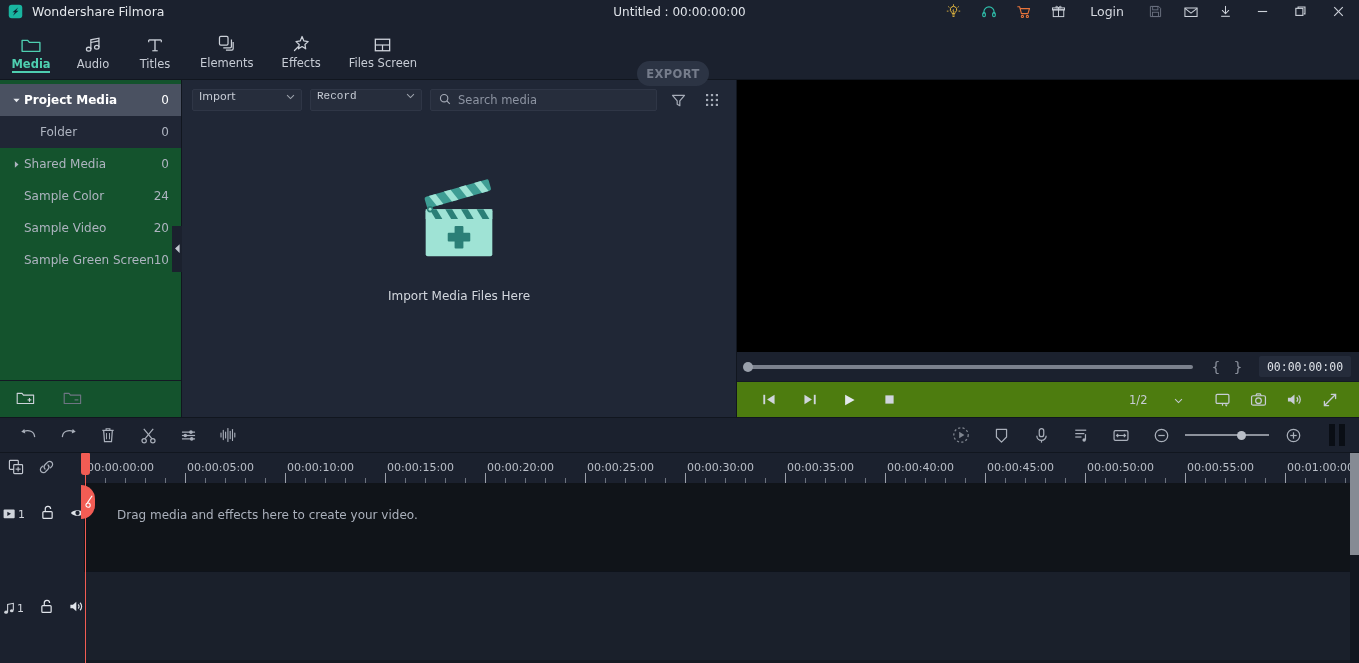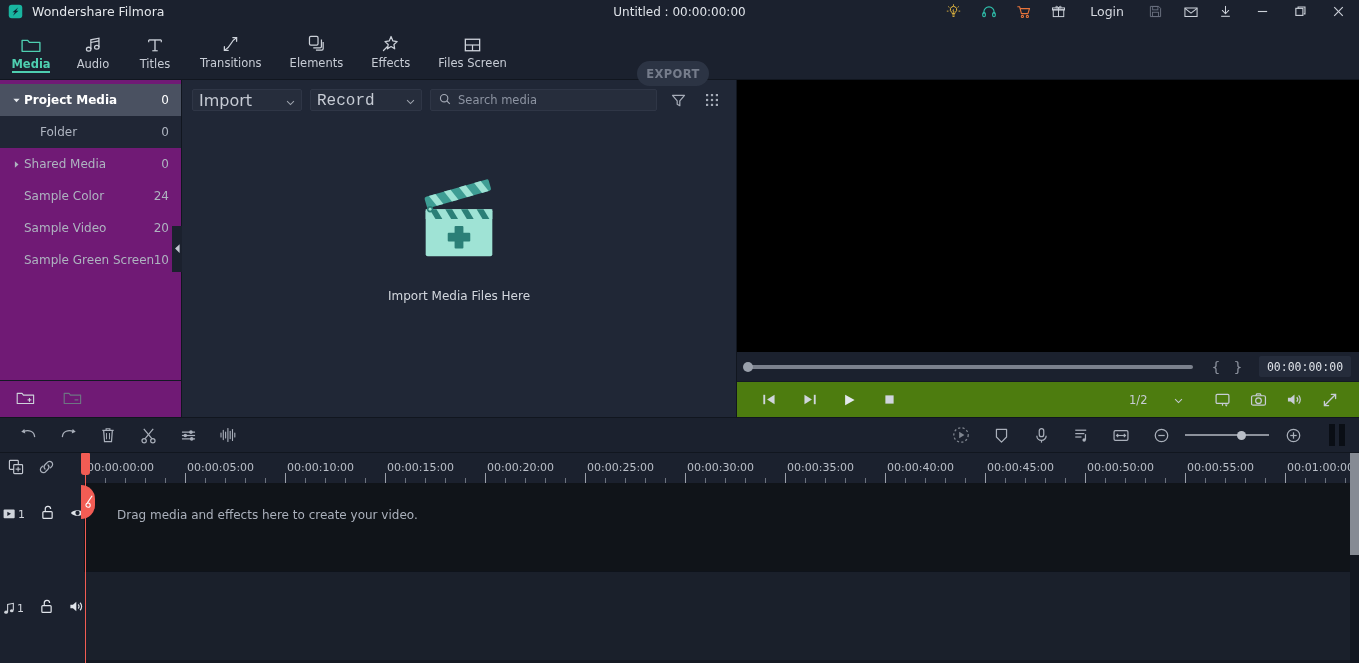--- a/index.html
+++ b/index.html
@@ -55,21 +55,21 @@
     width:72px; height:25px; border-radius:13px; background:#2c3444;
     display:flex; align-items:center; justify-content:center;
     font-size:11.5px; font-weight:bold; color:#757c8b; letter-spacing:0.4px; cursor:default;
   }
 
   
   .middle { flex:0 0 337px; display:flex; height:337px; }
 
   
   .sidebar {
-    width:182px; background:#701a75; display:flex; flex-direction:column;
+    width:182px; background:#14532d; display:flex; flex-direction:column;
     flex:0 0 182px; border-right:1px solid #11161f; position:relative;
   }
   .side-list { flex:1; padding-top:4px; }
   .side-row {
     height:32px; display:flex; align-items:center; padding:0 12px 0 8px;
     font-size:12px; color:#aeb4c0; cursor:default; position:relative;
   }
   .side-row .arrow { width:16px; display:flex; align-items:center; justify-content:center; }
   .side-row .nm { flex:1; white-space:nowrap; overflow:hidden; }
   .side-row .ct { color:#aeb4c0; font-size:12px; }
@@ -90,21 +90,21 @@
   }
 
   
   .mediapanel {
     width:555px; flex:0 0 555px; background:#202736; display:flex; flex-direction:column;
     border-right:1px solid #11161f;
   }
   .media-toolbar { height:32px; display:flex; align-items:center; padding:0 10px; gap:8px; margin-top:4px; }
   .dropdown {
     height:22px; background:#262d3c; border:1px solid #2f3646; border-radius:2px;
-    display:flex; align-items:flex-end; padding:0 6px; font-size:16px; color:#c6cbd4; cursor:default;
+    display:flex; align-items:flex-start; padding:0 6px; font-size:11px; color:#c6cbd4; cursor:default;
   }
   .dropdown .dlabel { flex:1; }
   .dropdown .caret { margin-left:10px; opacity:.75; }
   .dd-import { width:110px; }
   .dd-record { width:112px;font-family:Liberation Mono, monospace; }
   .searchbox {
     flex:1; height:22px; background:#262d3c; border:1px solid #2f3646; border-radius:2px;
     display:flex; align-items:center; padding:0 8px; gap:7px; max-width:227px;
   }
   .searchbox input {
@@ -309,30 +309,20 @@
           <line x1="3" y1="4.4" x2="17" y2="4.4" stroke="#cdd2da" stroke-width="1.5"></line>
           <line x1="3" y1="4.4" x2="3" y2="7" stroke="#cdd2da" stroke-width="1.3"></line>
           <line x1="17" y1="4.4" x2="17" y2="7" stroke="#cdd2da" stroke-width="1.3"></line>
           <line x1="10" y1="4.4" x2="10" y2="16.4" stroke="#cdd2da" stroke-width="1.5"></line>
           <line x1="7" y1="16.4" x2="13" y2="16.4" stroke="#cdd2da" stroke-width="1.3"></line>
         </svg>
       </span>
       <span class="tlabel">Titles</span>
     </div>
 
-    <div class="tab wide">
-      <span class="ticon">
-        <svg width="19" height="18" viewBox="0 0 20 20">
-          <path d="M12.6 2.8 h4.2 v4.2" fill="none" stroke="#cdd2da" stroke-width="1.4" stroke-linecap="round"></path>
-          <path d="M16.6 3 C9 7.6 11.4 12.6 3.6 17" fill="none" stroke="#cdd2da" stroke-width="1.4" stroke-linecap="round"></path>
-          <path d="M7.4 17.2 H3.2 V13" fill="none" stroke="#cdd2da" stroke-width="1.4" stroke-linecap="round"></path>
-        </svg>
-      </span>
-      <span class="tlabel">Transitions</span>
-    </div>
 
     <div class="tab wide">
       <span class="ticon">
         <svg width="19" height="19" viewBox="0 0 20 20">
           <rect x="2.6" y="2.6" width="9" height="9" rx="1.4" fill="none" stroke="#cdd2da" stroke-width="1.3"></rect>
           <path d="M6.6 14.6 h7.2 a1.4 1.4 0 0 0 1.4-1.4 V5.8" fill="none" stroke="#cdd2da" stroke-width="1.3"></path>
           <path d="M9.4 17 h6.2 a1.4 1.4 0 0 0 1.4-1.4 V8.4" fill="none" stroke="#cdd2da" stroke-width="1.3"></path>
         </svg>
       </span>
       <span class="tlabel">Elements</span>

